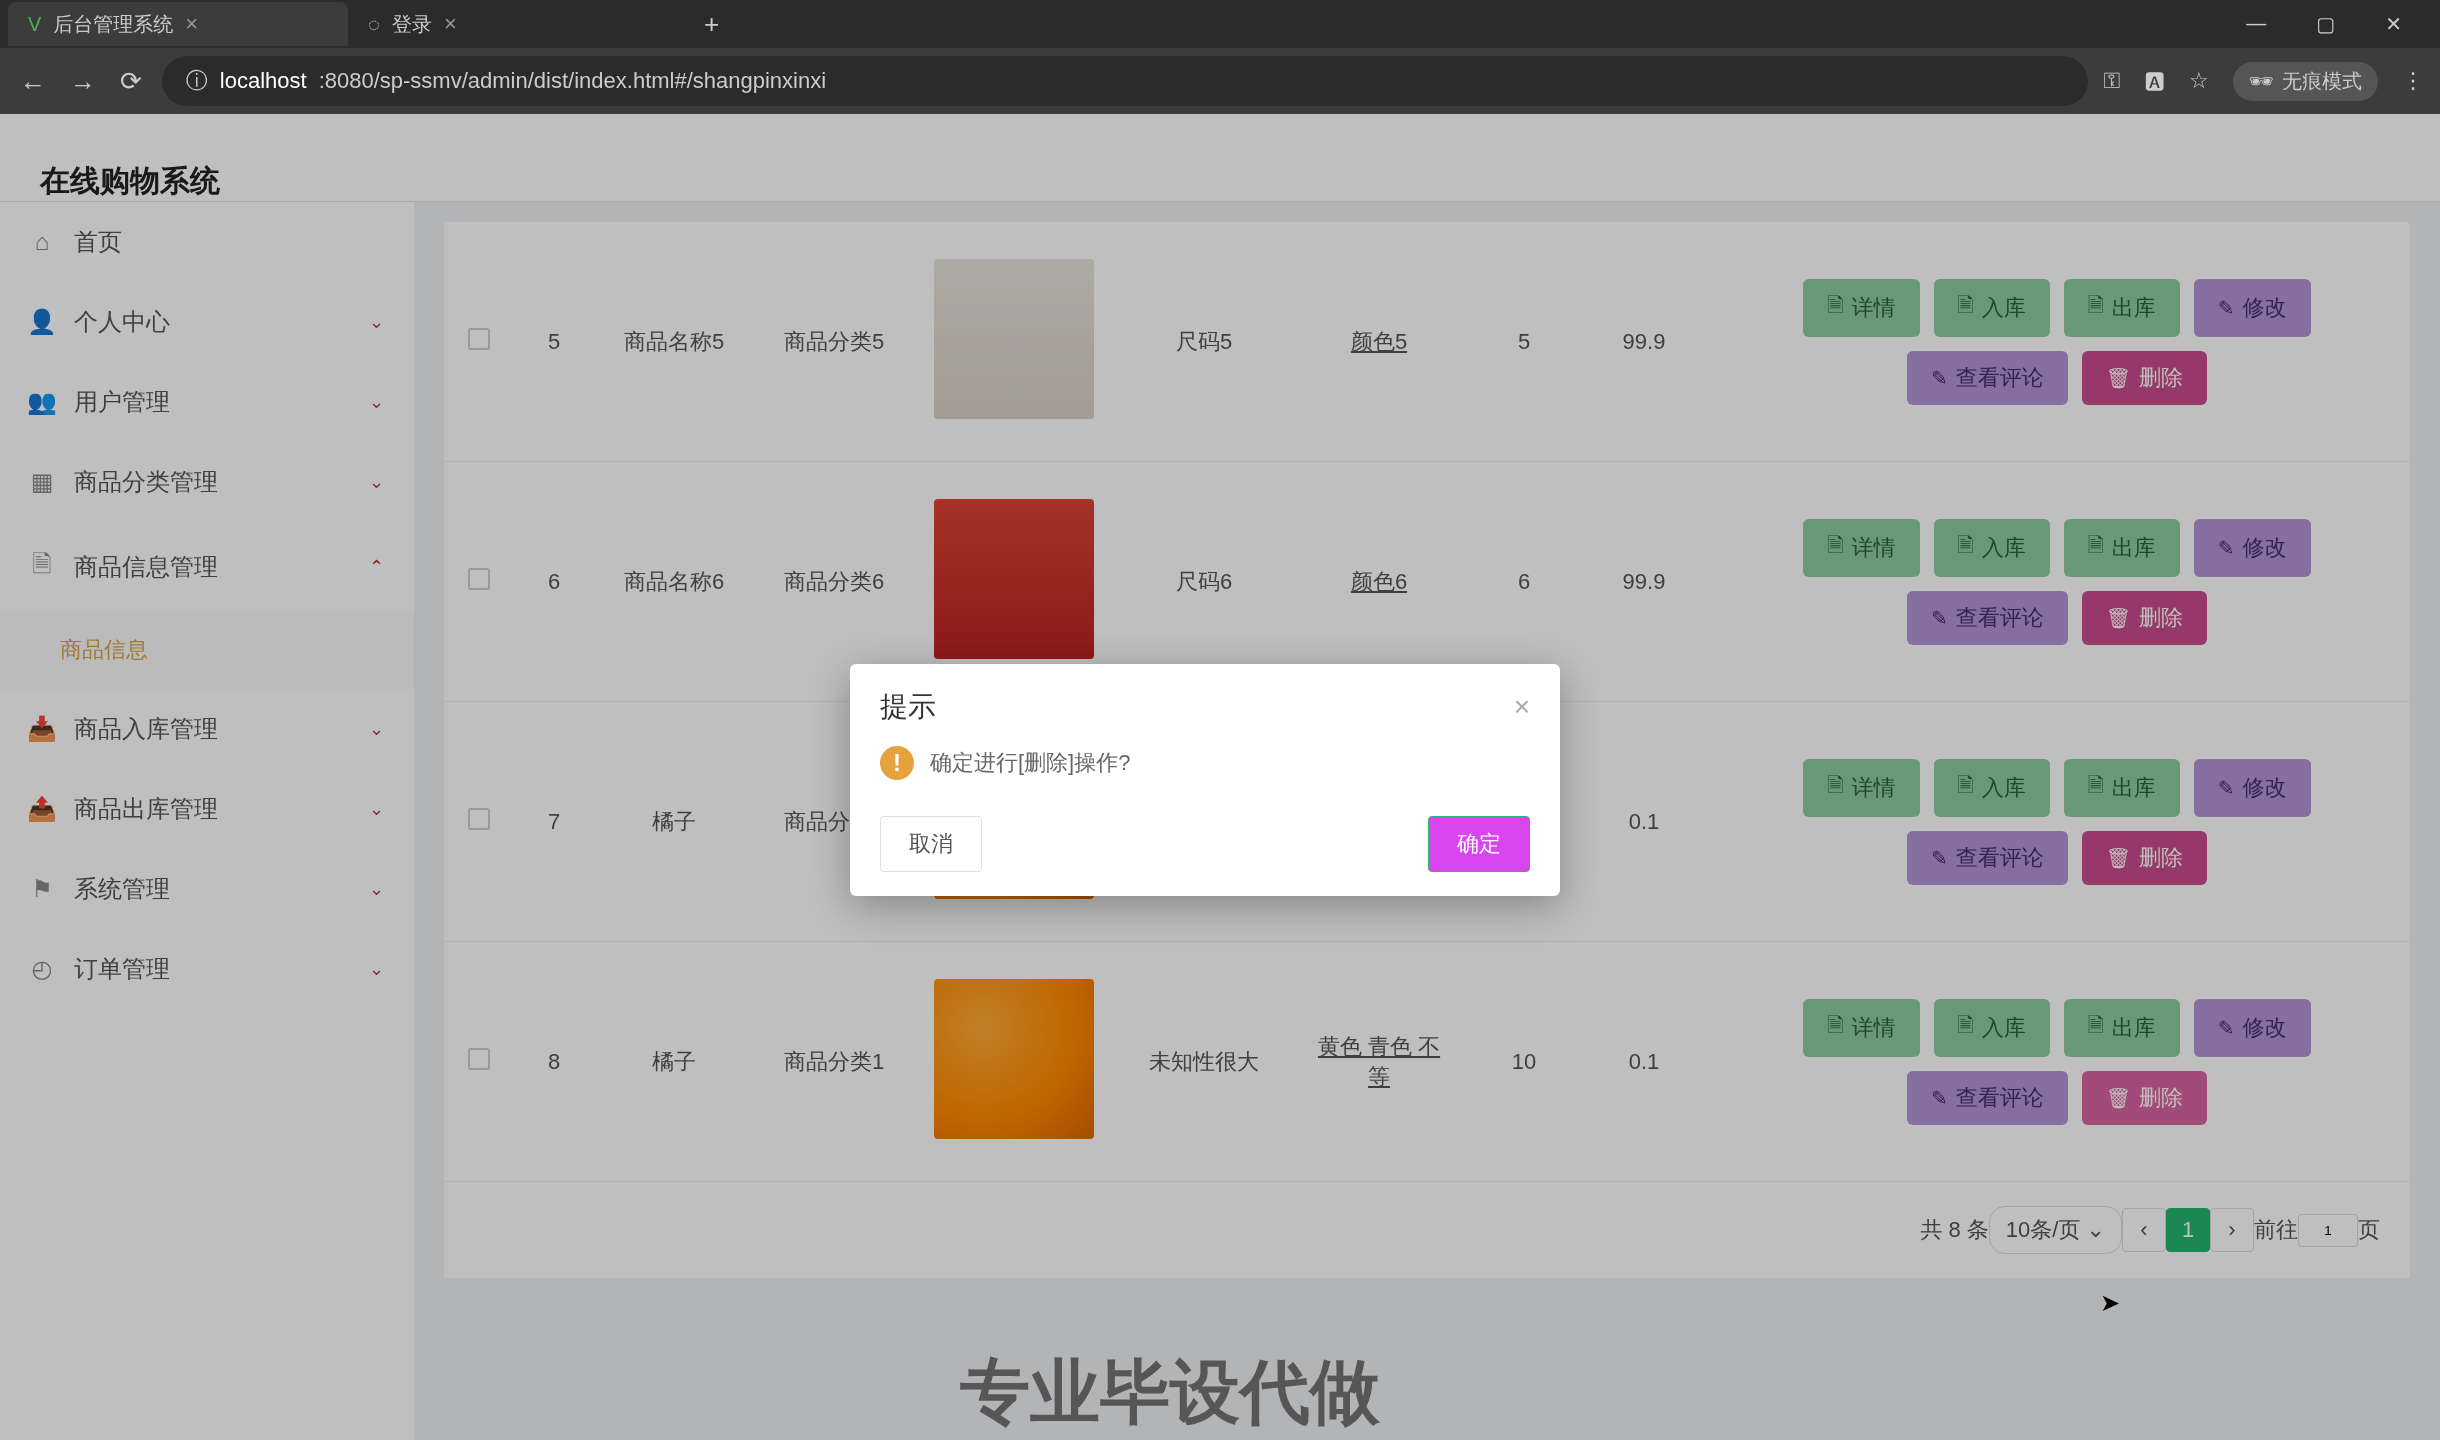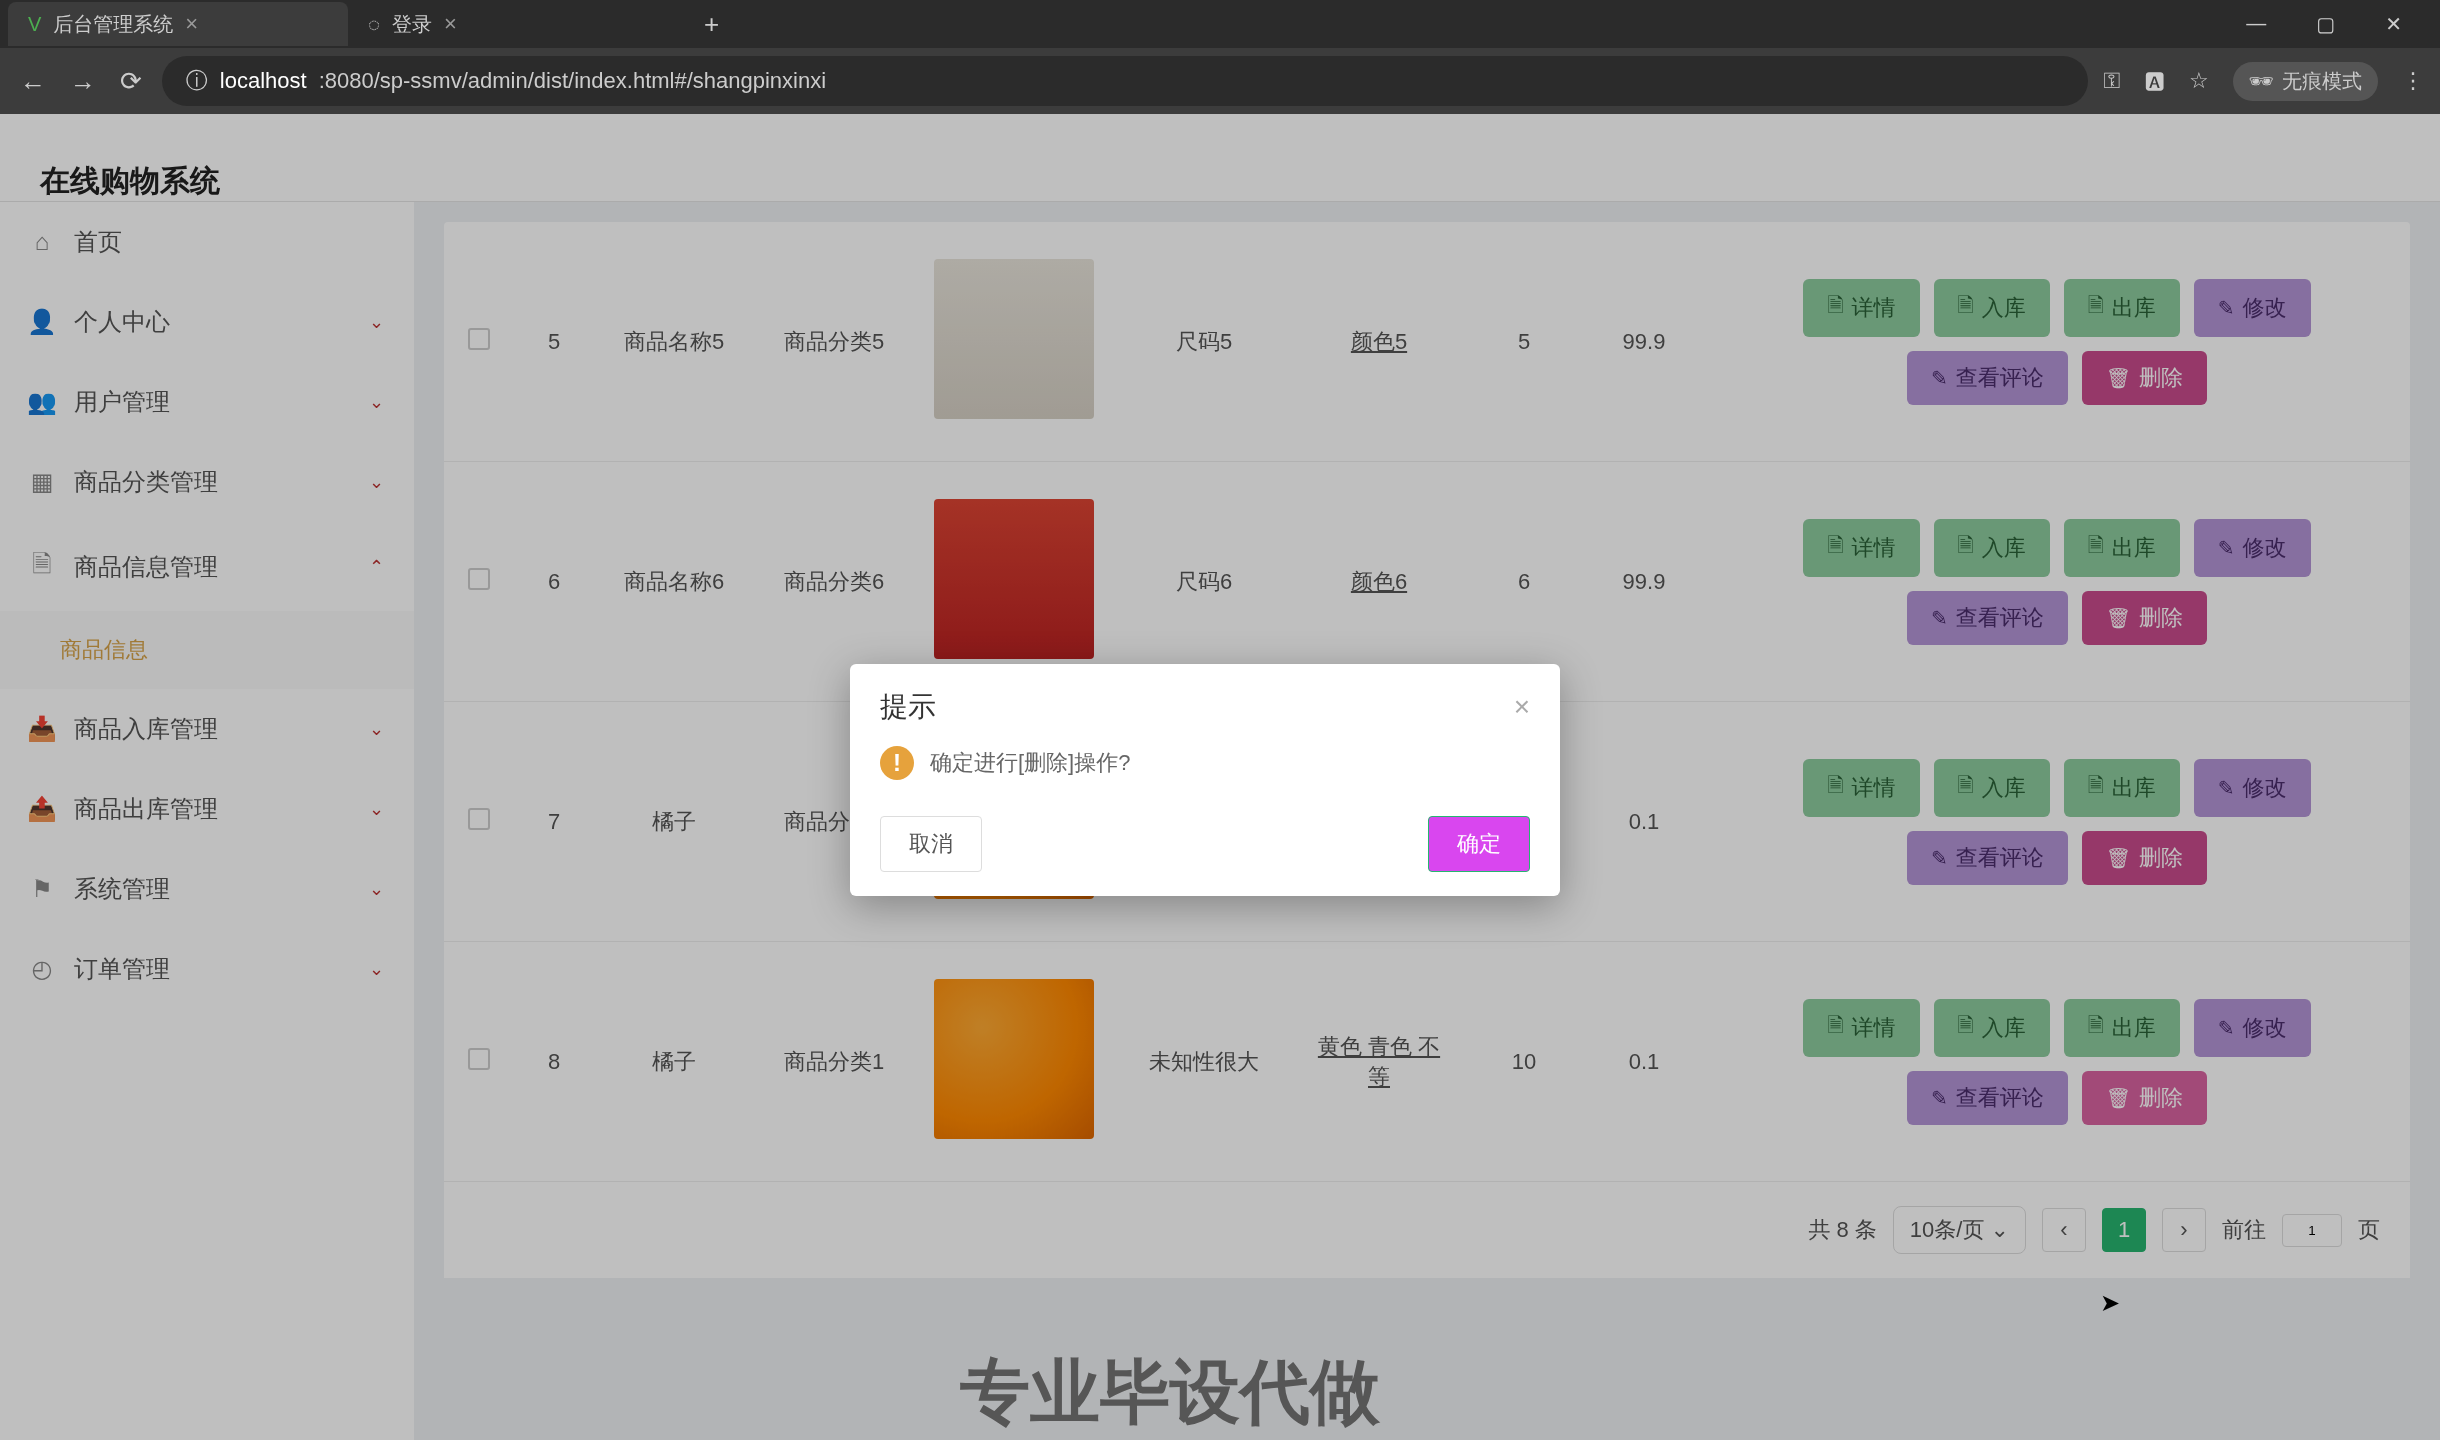--- a/index.html
+++ b/index.html
@@ -63,22 +63,22 @@
 .btn { display: inline-flex; align-items: center; gap: 8px; padding: 12px 24px; border-radius: 6px; font-size: 22px; cursor: pointer; border: none; color: #fff; }
 .btn.green { background: #8dcb9e; color: #2a6137; }
 .btn.purple { background: #b394d6; color: #4a2d6b; }
 .btn.pink { background: #c94b8c; color: #fff; }
 .btn.pink.hover { background: #d863a0; }
 .btn-ico { font-size: 20px; }
 
 .checkbox { width: 22px; height: 22px; border: 2px solid #ccc; border-radius: 3px; display: inline-block; }
 
 
-.pagination { display: flex; align-items: center; gap: 16px; padding: 24px 30px; font-size: 22px; color: #555; justify-content: flex-end; background: #fff; }
-.page-select { border: 1px solid #ddd; padding: 8px 16px; border-radius: 8px; background: #fff; }
+.pagination { display: flex; align-items: center; padding: 24px 30px; font-size: 22px; color: #555; justify-content: flex-end; background: #fff; }
+.page-select { border: 1px solid #ddd; padding: 8px 16px; border-radius: 16px; background: #fff; }
 .page-btn { border: 1px solid #ddd; width: 44px; height: 44px; display: inline-flex; align-items: center; justify-content: center; border-radius: 4px; background: #fff; cursor: pointer; }
 .page-btn.active { background: #27b56f; color: #fff; border-color: #27b56f; }
 .page-input { width: 60px; border: 1px solid #ddd; padding: 8px; text-align: center; border-radius: 4px; }
 
 
 .dialog { position: absolute; left: 850px; top: 550px; width: 710px; background: #fff; border-radius: 6px; box-shadow: 0 10px 40px rgba(0,0,0,0.3); z-index: 100; }
 .dialog-header { padding: 24px 30px 10px; display: flex; align-items: center; }
 .dialog-title { font-size: 28px; color: #333; }
 .dialog-close { margin-left: auto; color: #aaa; font-size: 28px; cursor: pointer; }
 .dialog-body { padding: 10px 30px 20px; display: flex; align-items: center; gap: 16px; }

